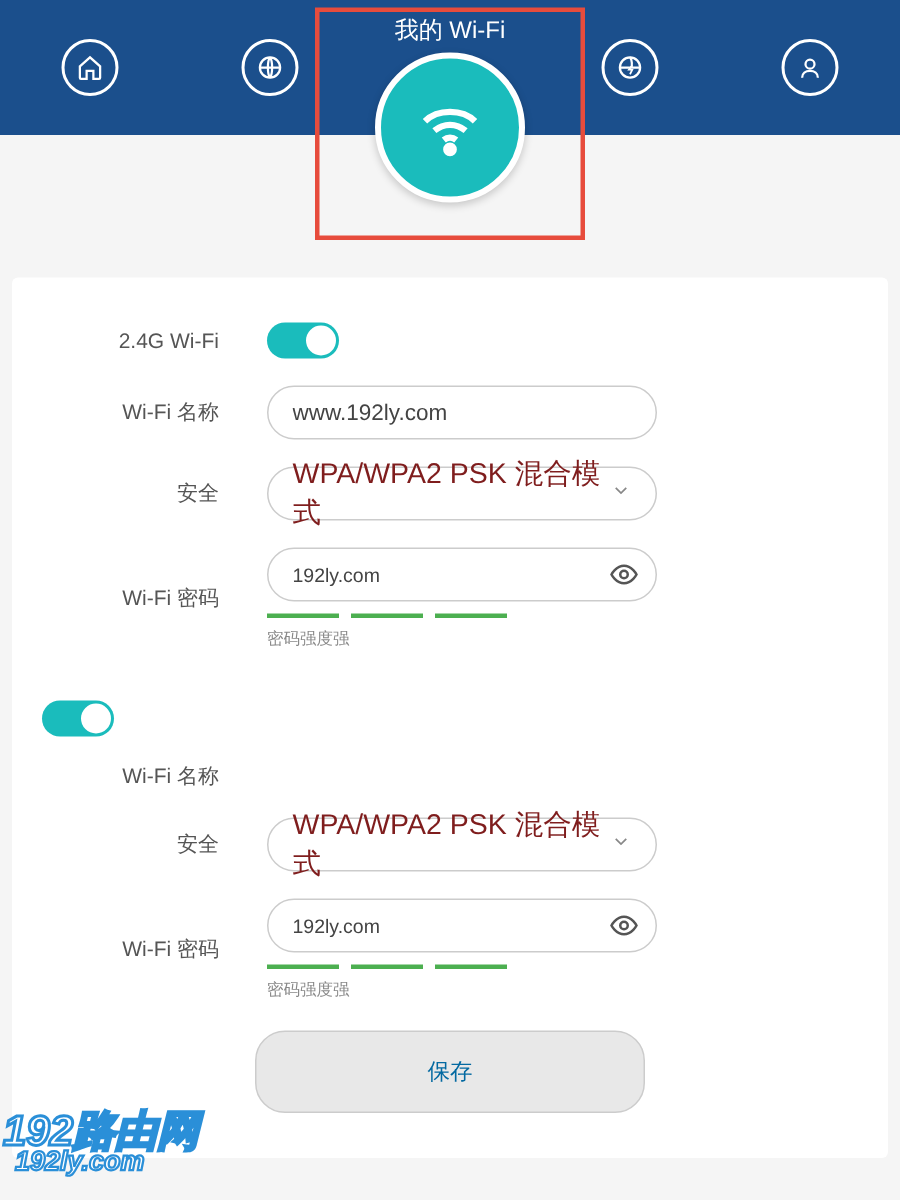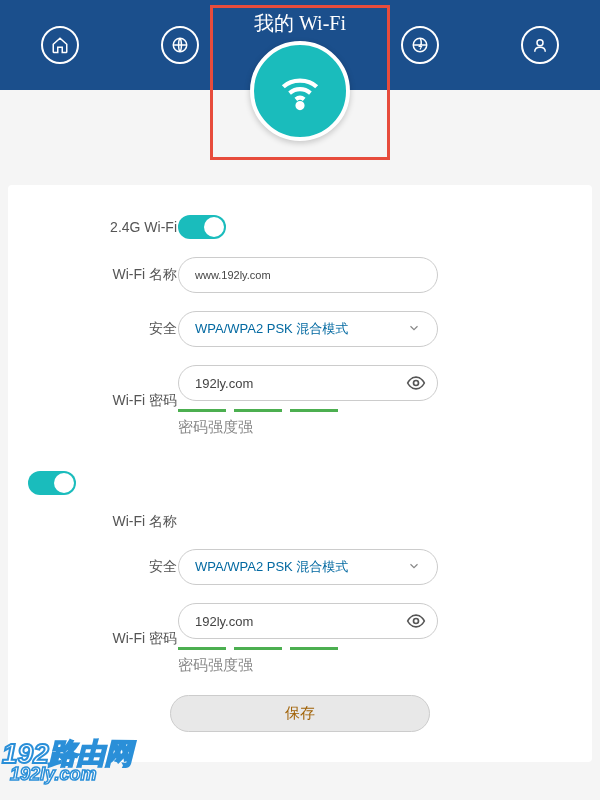--- a/index.html
+++ b/index.html
@@ -30,23 +30,22 @@
     }
     .title-section {
       position: absolute;
       left: 50%;
       transform: translateX(-50%);
       top: 0;
       text-align: center;
       color: #fff;
     }
     .title-text {
-      font-size: 20px;
+      font-size: 16px;
       padding: 10px 0 6px;
-      font-family: Liberation Serif, serif;
     }
     .highlight-box {
       position: absolute;
       left: 210px;
       top: 5px;
       width: 180px;
       height: 155px;
       border: 3px solid #e74c3c;
       pointer-events: none;
       z-index: 10;
@@ -72,21 +71,21 @@
       border-radius: 4px;
     }
     .form-row {
       display: flex;
       align-items: center;
       margin-bottom: 18px;
     }
     .form-label {
       width: 150px;
       text-align: right;
-      padding-right: 1px;
+      padding-right: 32px;
       color: #555;
       font-size: 14px;
     }
     .toggle {
       width: 48px;
       height: 24px;
       background: #1abcbc;
       border-radius: 12px;
       position: relative;
       cursor: pointer;
@@ -101,35 +100,35 @@
       right: 2px;
       top: 2px;
     }
     .text-input {
       flex: 1;
       max-width: 260px;
       height: 36px;
       border: 1px solid #ccc;
       border-radius: 18px;
       padding: 0 16px;
-      font-size: 11px;
+      font-size: 15px;
       color: #444;
     }
     .select-row {
       flex: 1;
       max-width: 260px;
       height: 36px;
       border: 1px solid #ccc;
       border-radius: 18px;
       padding: 0 16px;
       display: flex;
       align-items: center;
       justify-content: space-between;
-      font-size: 13px;
-      color: #0369a1;
+      font-size: 19px;
+      color: #7f1d1d;
       cursor: pointer;
     }
     .pw-wrap {
       flex: 1;
       max-width: 260px;
       position: relative;
     }
     .pw-input {
       width: 100%;
       height: 36px;
@@ -149,35 +148,35 @@
       display: flex;
       margin-top: 8px;
       gap: 8px;
     }
     .strength-bar {
       width: 48px;
       height: 3px;
       background: #4caf50;
     }
     .strength-text {
-      font-size: 15px;
+      font-size: 11px;
       color: #888;
       margin-top: 6px;
     }
     .section-gap { height: 30px; }
     .save-btn {
       display: block;
       margin: 20px auto 0;
       width: 260px;
-      height: 37px;
+      height: 55px;
       background: #e8e8e8;
       border: 1px solid #ccc;
       border-radius: 20px;
       font-size: 15px;
-      color: #a16207;
+      color: #0369a1;
       cursor: pointer;
     }
     .watermark {
       position: absolute;
       bottom: 18px;
       left: 2px;
       font-family: Arial, sans-serif;
       font-weight: bold;
       font-style: italic;
       font-size: 28px;

